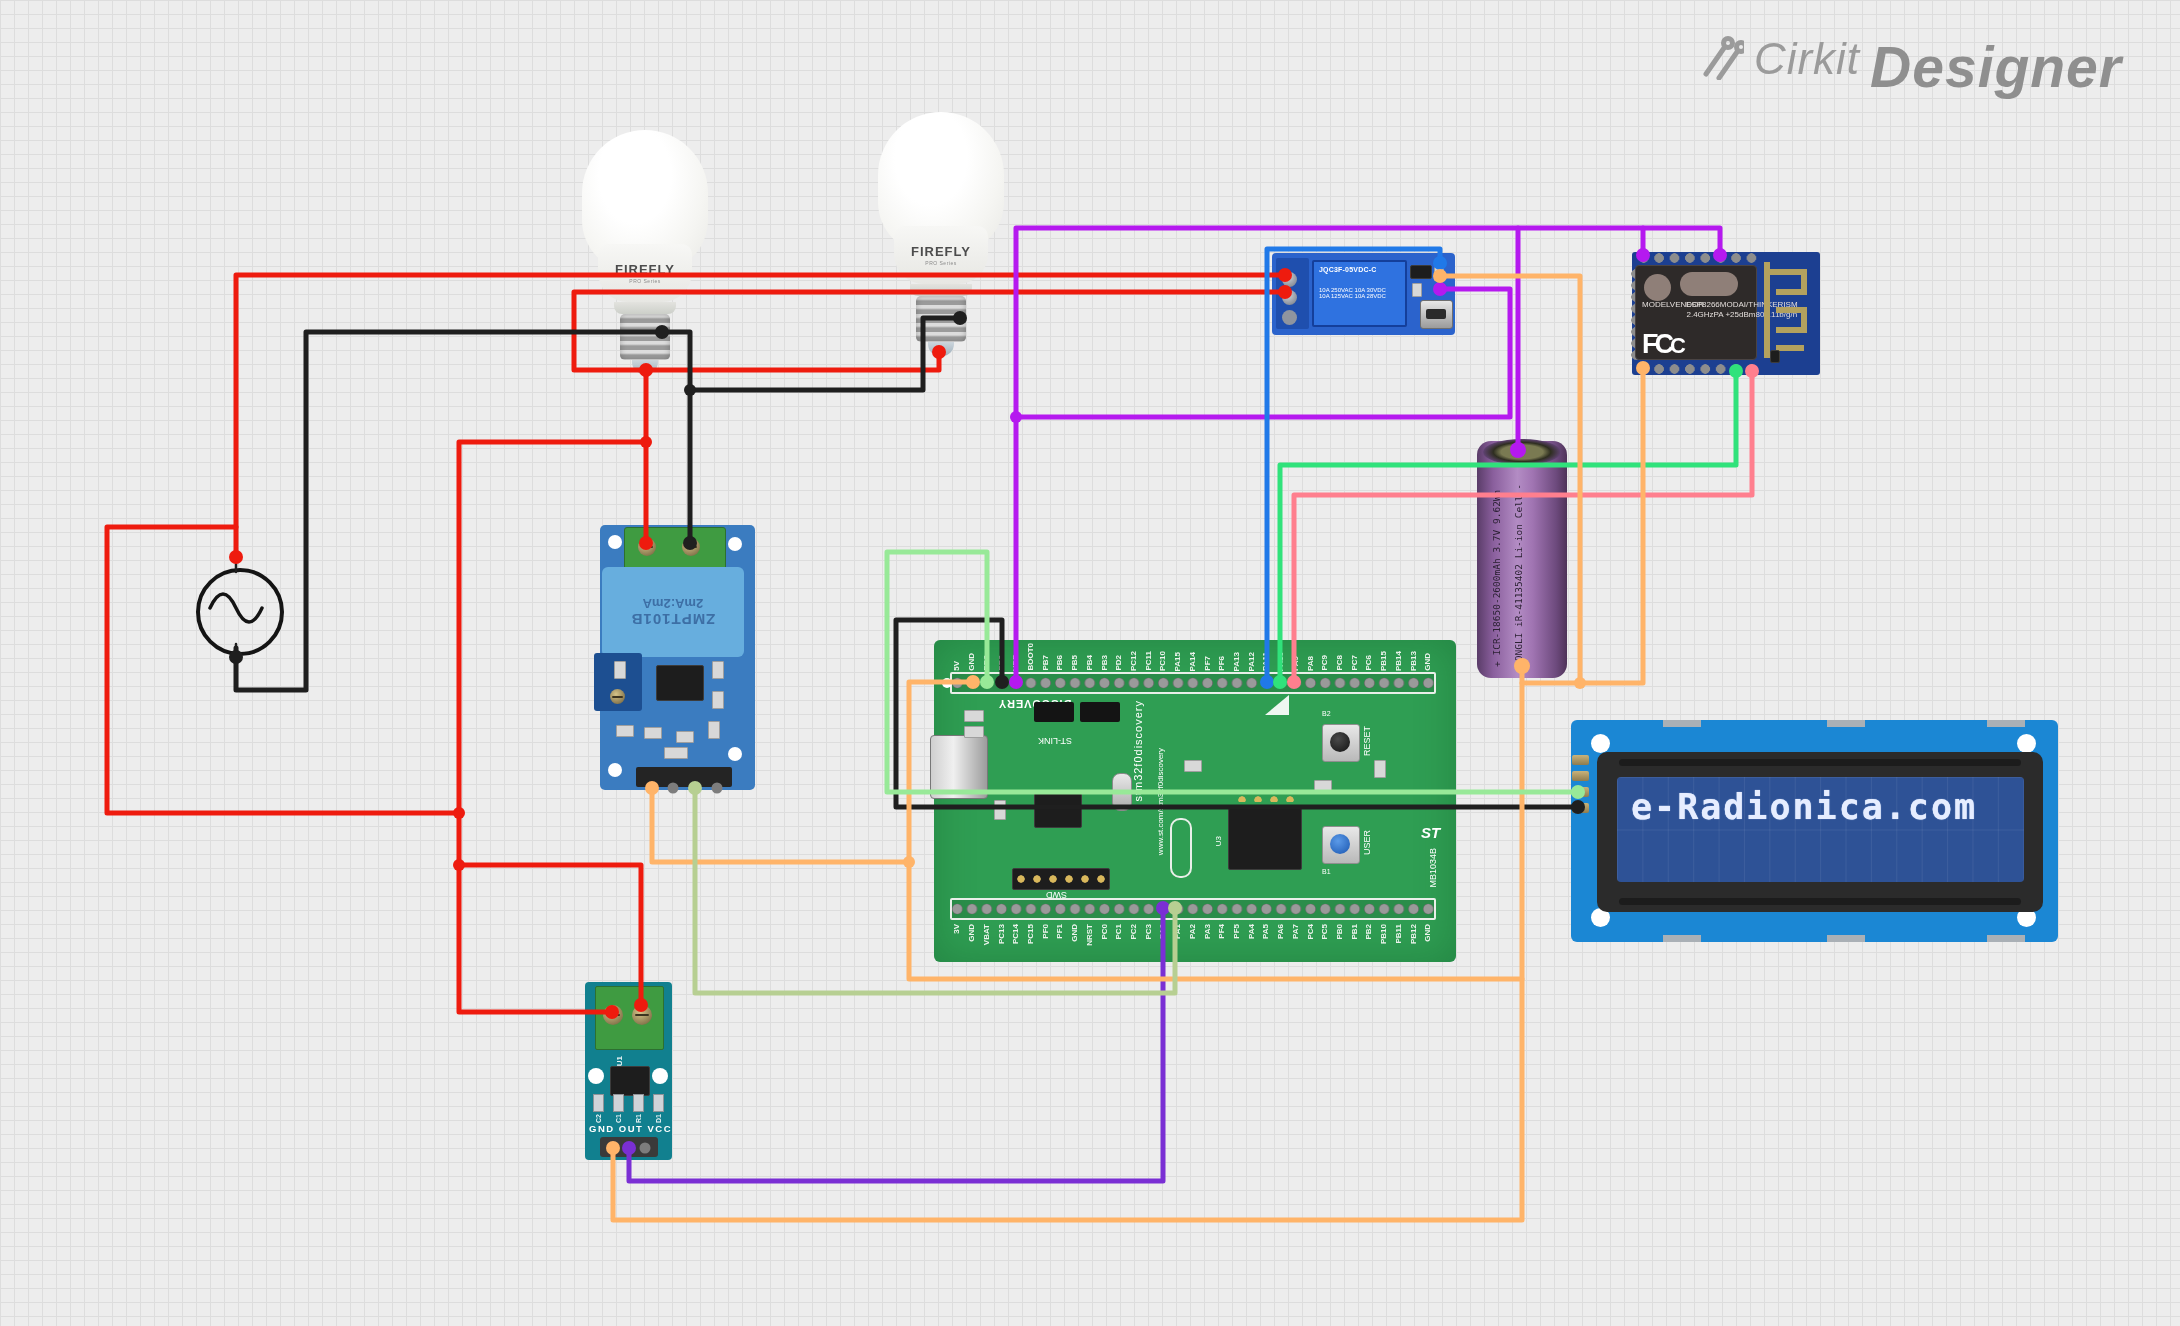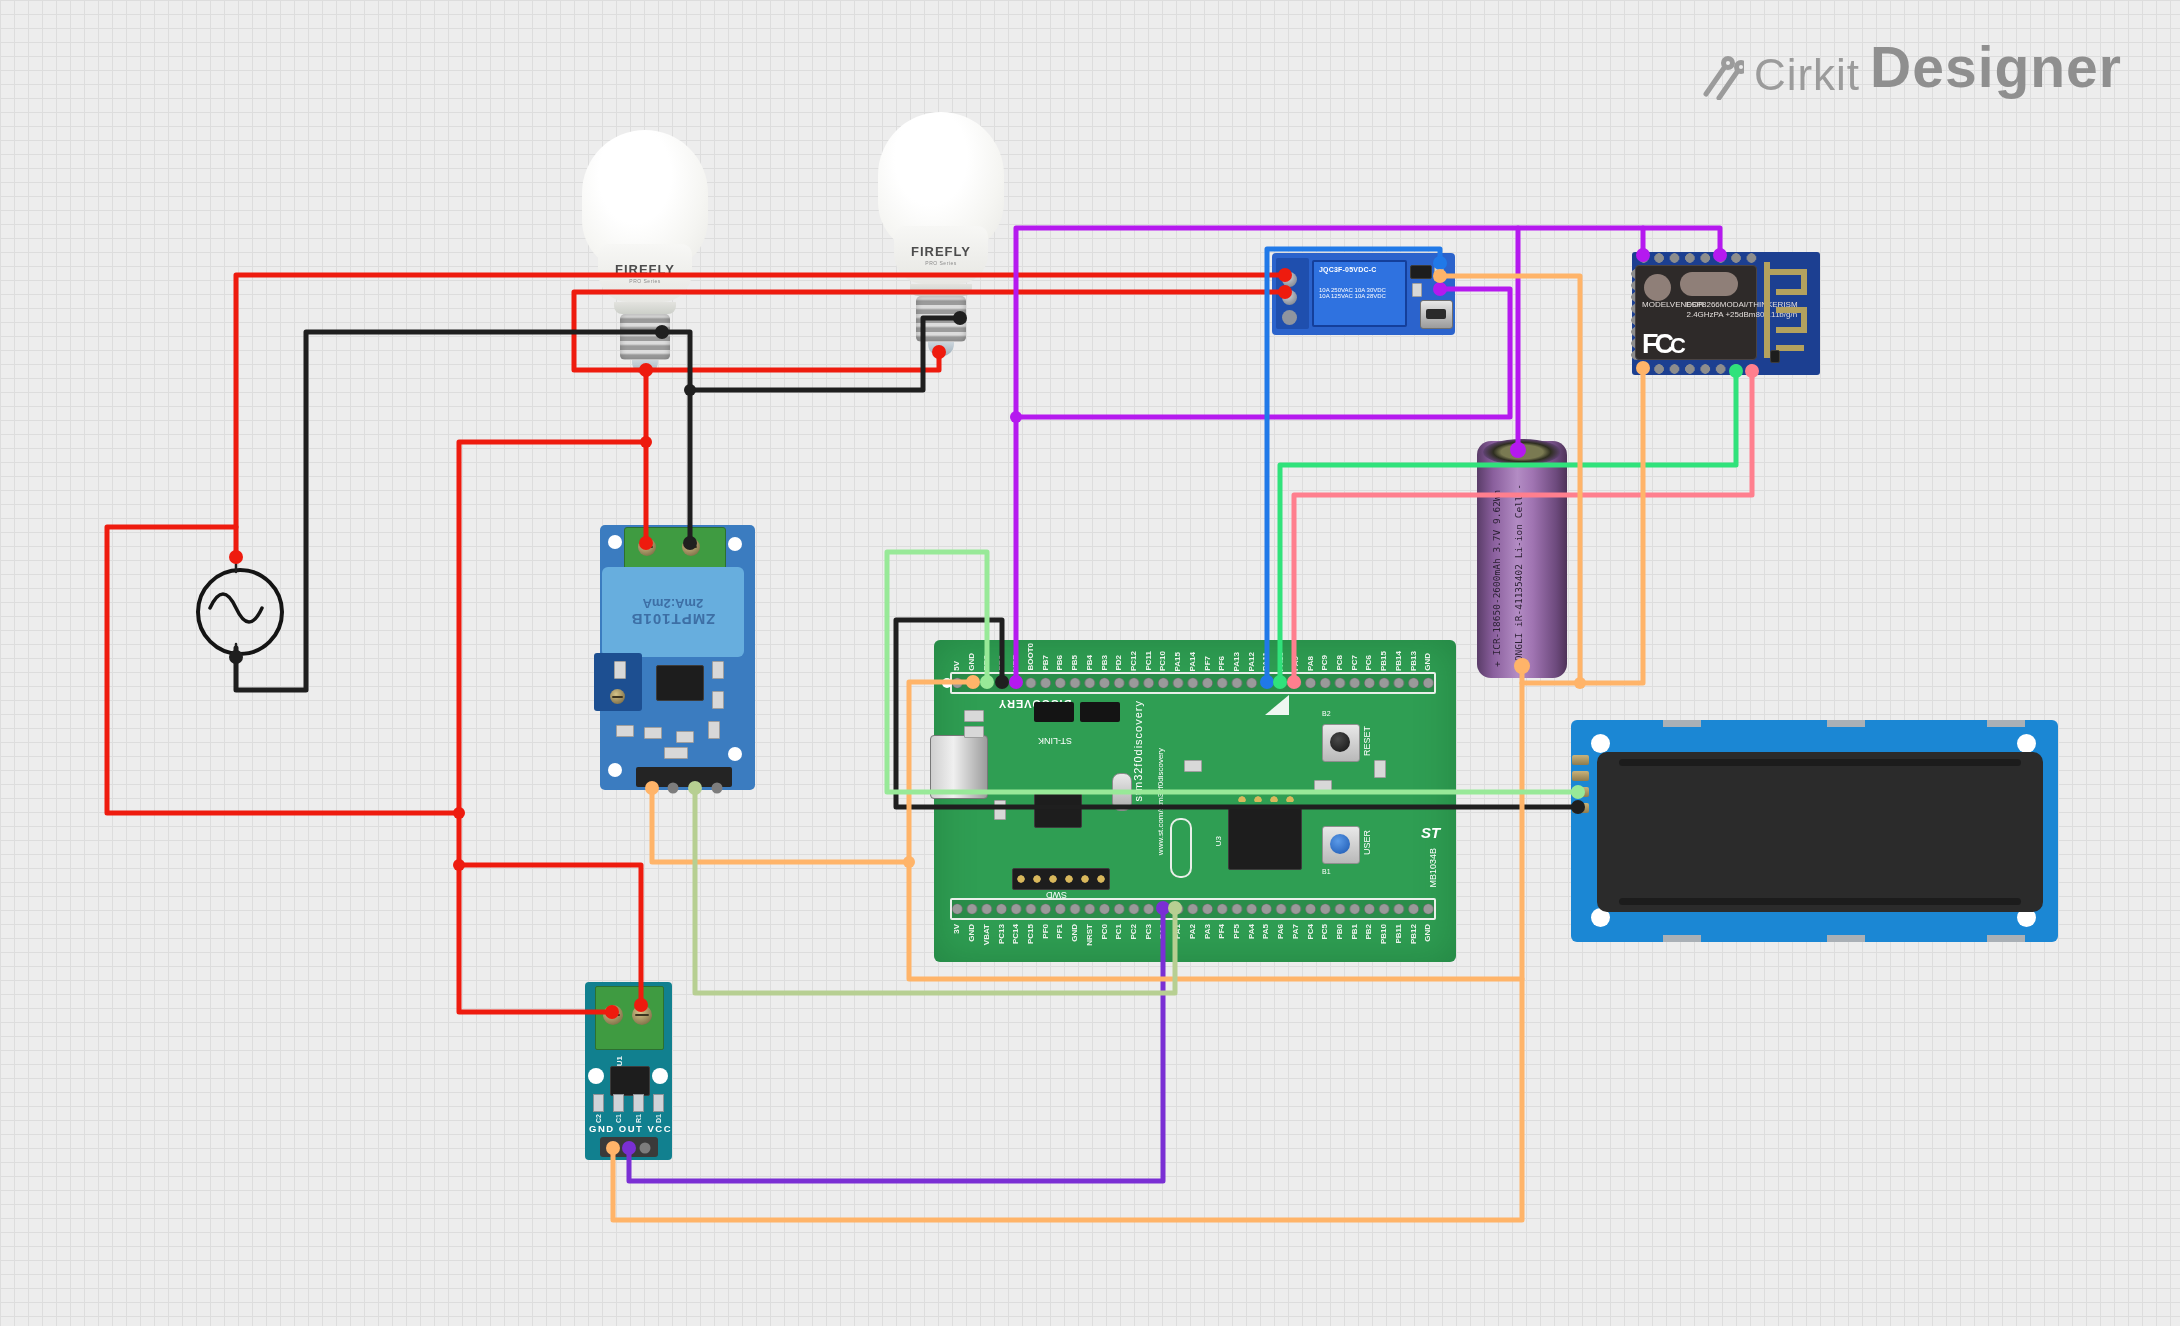--- a/index.html
+++ b/index.html
@@ -2,21 +2,21 @@
 <html style="--w-red: #ee1b0e; --w-black: #1f1f1f; --w-magenta: #b519ef; --w-violet: #7a2fd4; --w-blue: #2079e8; --w-spring: #30e27b; --w-pink: #ff7f8e; --w-orange: #ffb469; --w-pale: #98e998; --w-olive: #b7cf92; --b-stm: #2f9e53; --b-lcd: #1b87d4; --b-screen: #2e5296; --b-esp: #1c3f91; --b-relay: #2b63cc; --b-zmpt: #3b7cc0; --b-sensor: #11808f; --b-term: #3f9b41; --b-battery: #9a6fb0;"><head>
 <meta charset="utf-8">
 <style>
   html,body{margin:0;padding:0;background:#ededed;font-family:"Liberation Sans",sans-serif;}
   #canvas{position:relative;width:2180px;height:1326px;overflow:hidden;
     background-color:#ededed;
     background-image:linear-gradient(#dddddd 1px,transparent 1px),linear-gradient(90deg,#dddddd 1px,transparent 1px);
     background-size:14px 14px;}
   .abs{position:absolute;}
   
-  #brand{position:absolute;top:34px;right:58px;display:flex;align-items:flex-end;gap:10px;color:#9b9b9b;}
+  #brand{position:absolute;top:34px;right:58px;display:flex;align-items:flex-start;gap:10px;color:#9b9b9b;font-style:italic;}
   #brand .b1{font-size:44px;font-weight:400;letter-spacing:1px;}
   #brand .b2{font-size:57px;font-weight:800;color:#8f8f8f;letter-spacing:1px;}
   
   svg.wires{position:absolute;left:0;top:0;z-index:40;pointer-events:none;}
   svg.wires path{fill:none;stroke-linecap:round;stroke-linejoin:round;}
   .w{stroke-width:5px;}
   .w-red{stroke:var(--w-red,#ee1b0e);} .w-black{stroke:var(--w-black,#1f1f1f);}
   .w-mag{stroke:var(--w-magenta,#b519ef);} .w-vio{stroke:var(--w-violet,#7a2fd4);}
   .w-blue{stroke:var(--w-blue,#2079e8);} .w-spr{stroke:var(--w-spring,#30e27b);}
   .w-pink{stroke:var(--w-pink,#ff7f8e);} .w-org{stroke:var(--w-orange,#ffb469);}
@@ -486,20 +486,23 @@
     <div class="hole" style="left:446px;top:188px;width:19px;height:19px;"></div>
     <div class="tab" style="left:92px;top:0;"></div>
       <div class="tab" style="left:256px;top:0;"></div>
       <div class="tab" style="left:416px;top:0;"></div>
     <div class="tab" style="left:92px;top:215px;"></div>
       <div class="tab" style="left:256px;top:215px;"></div>
       <div class="tab" style="left:416px;top:215px;"></div>
     <div class="bezel">
       <div class="slot" style="top:7px;"></div>
       <div class="slot" style="top:146px;"></div>
+      <div class="screen">
+        <div class="dtext">e-Radionica.com</div>
+      </div>
     </div>
     <div class="lpin" style="top:35px;"></div>
     <div class="lpin" style="top:51px;"></div>
     <div class="lpin" style="top:67px;"></div>
     <div class="lpin" style="top:83px;"></div>
   </div>
 
   <div id="csense" class="abs">
     <div class="terminal">
       <div class="screw" style="left:7px;top:18px;width:20px;height:20px;"></div>

